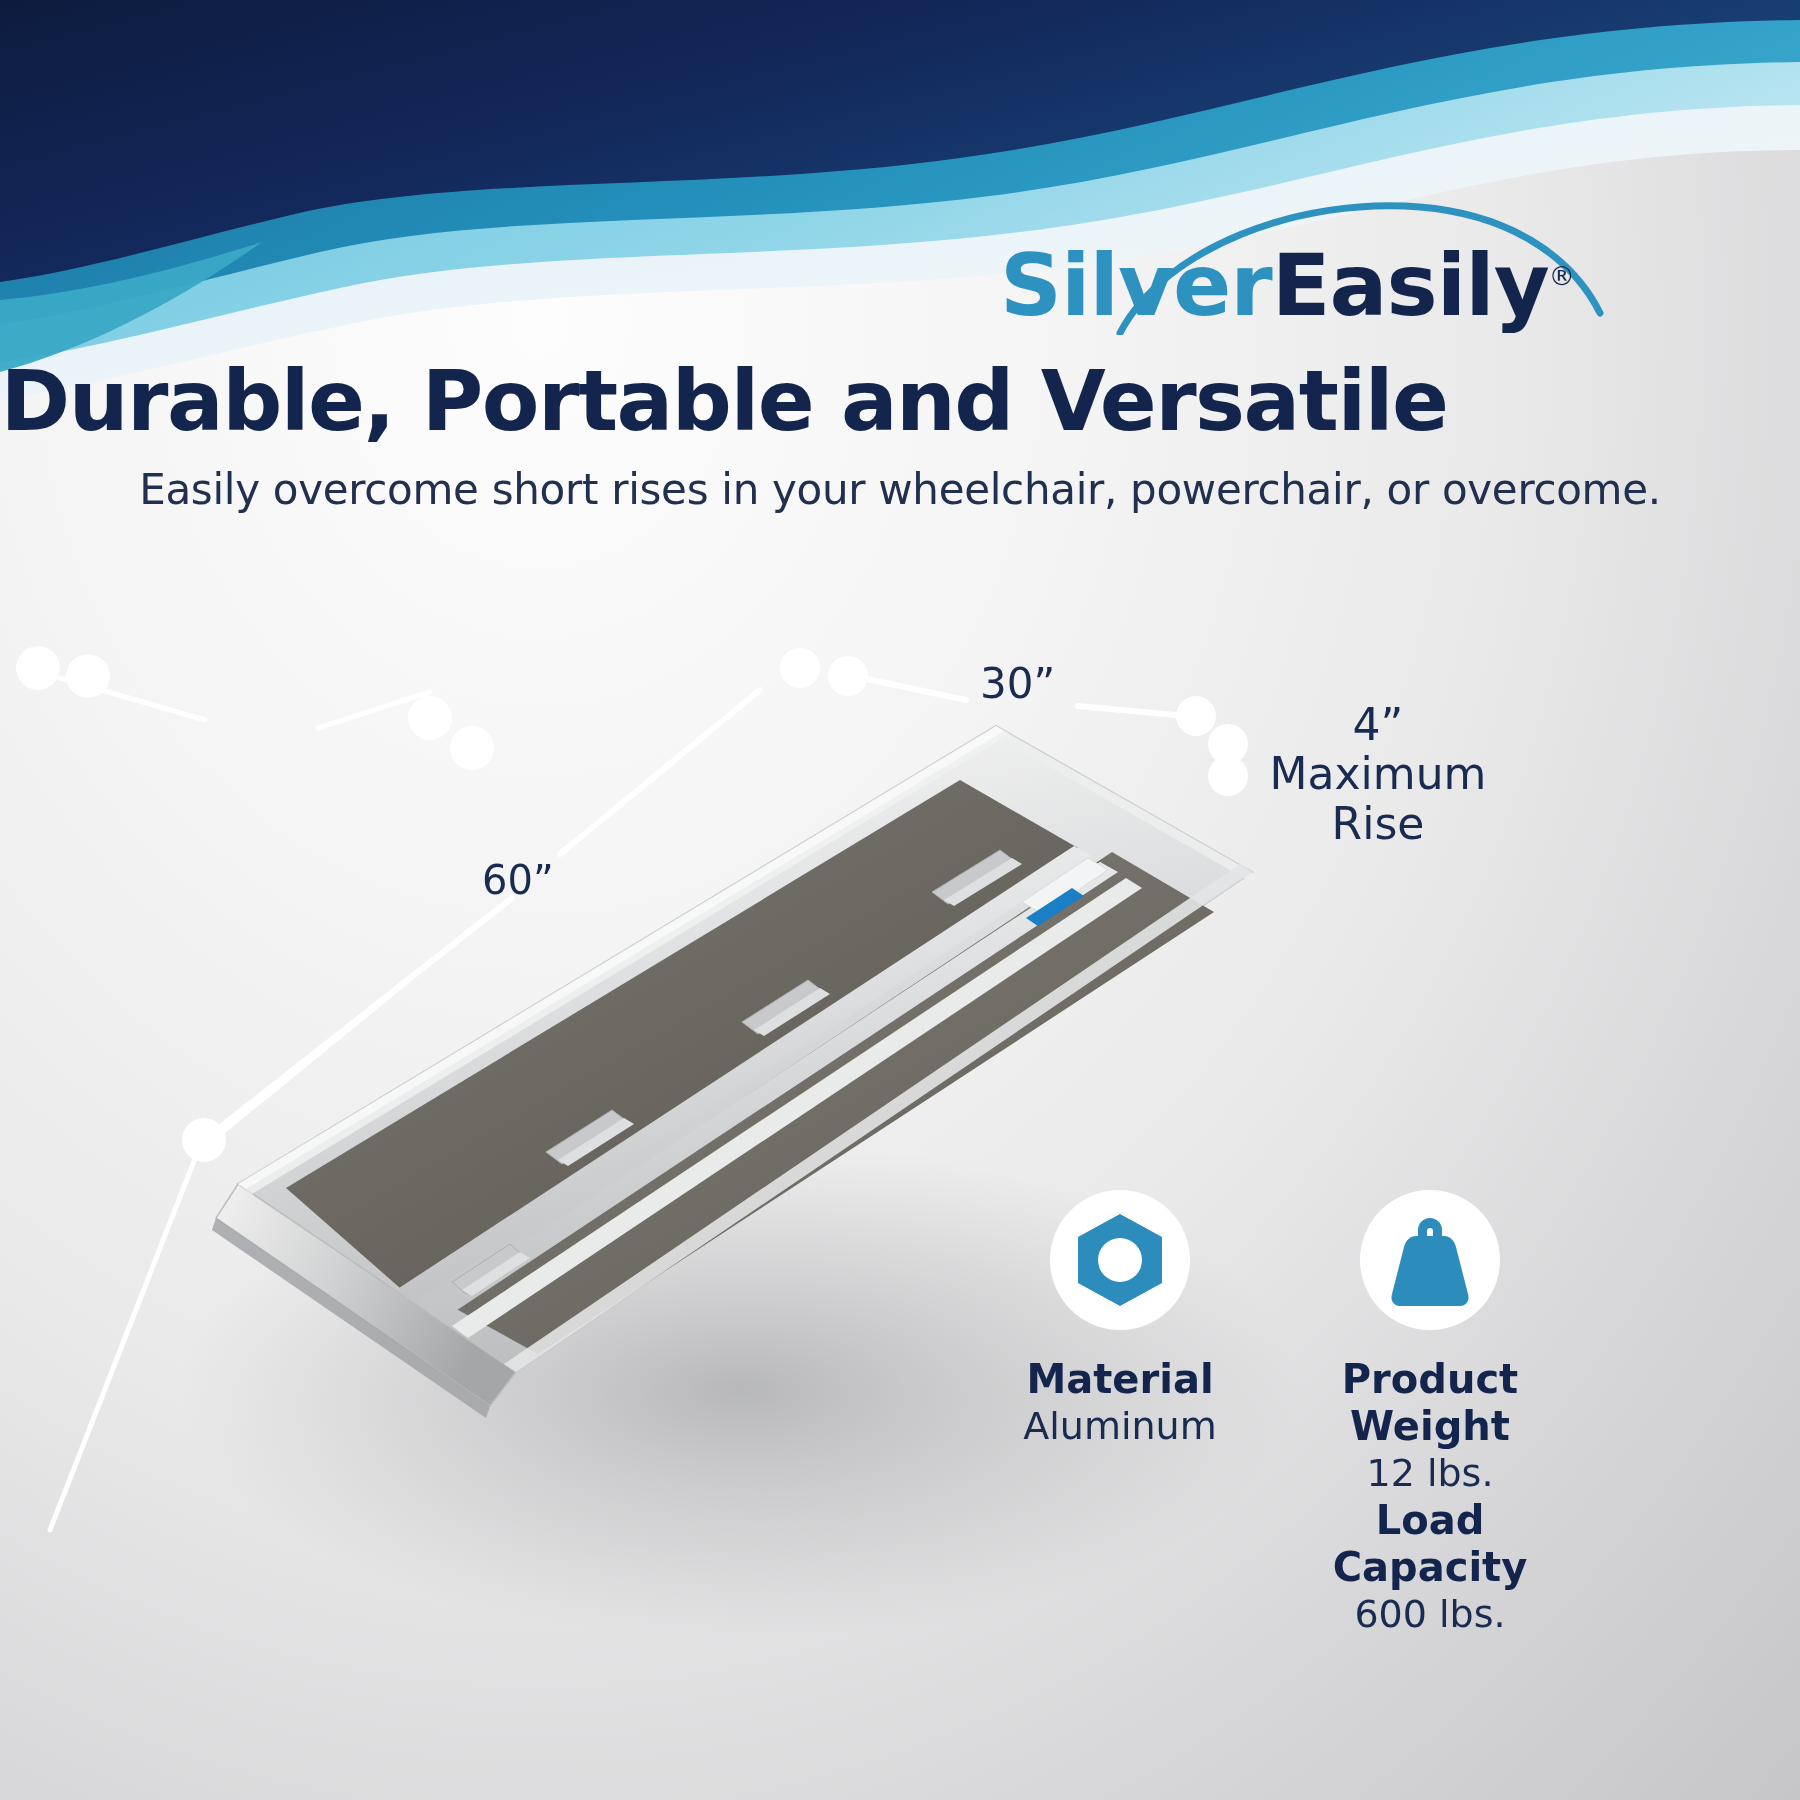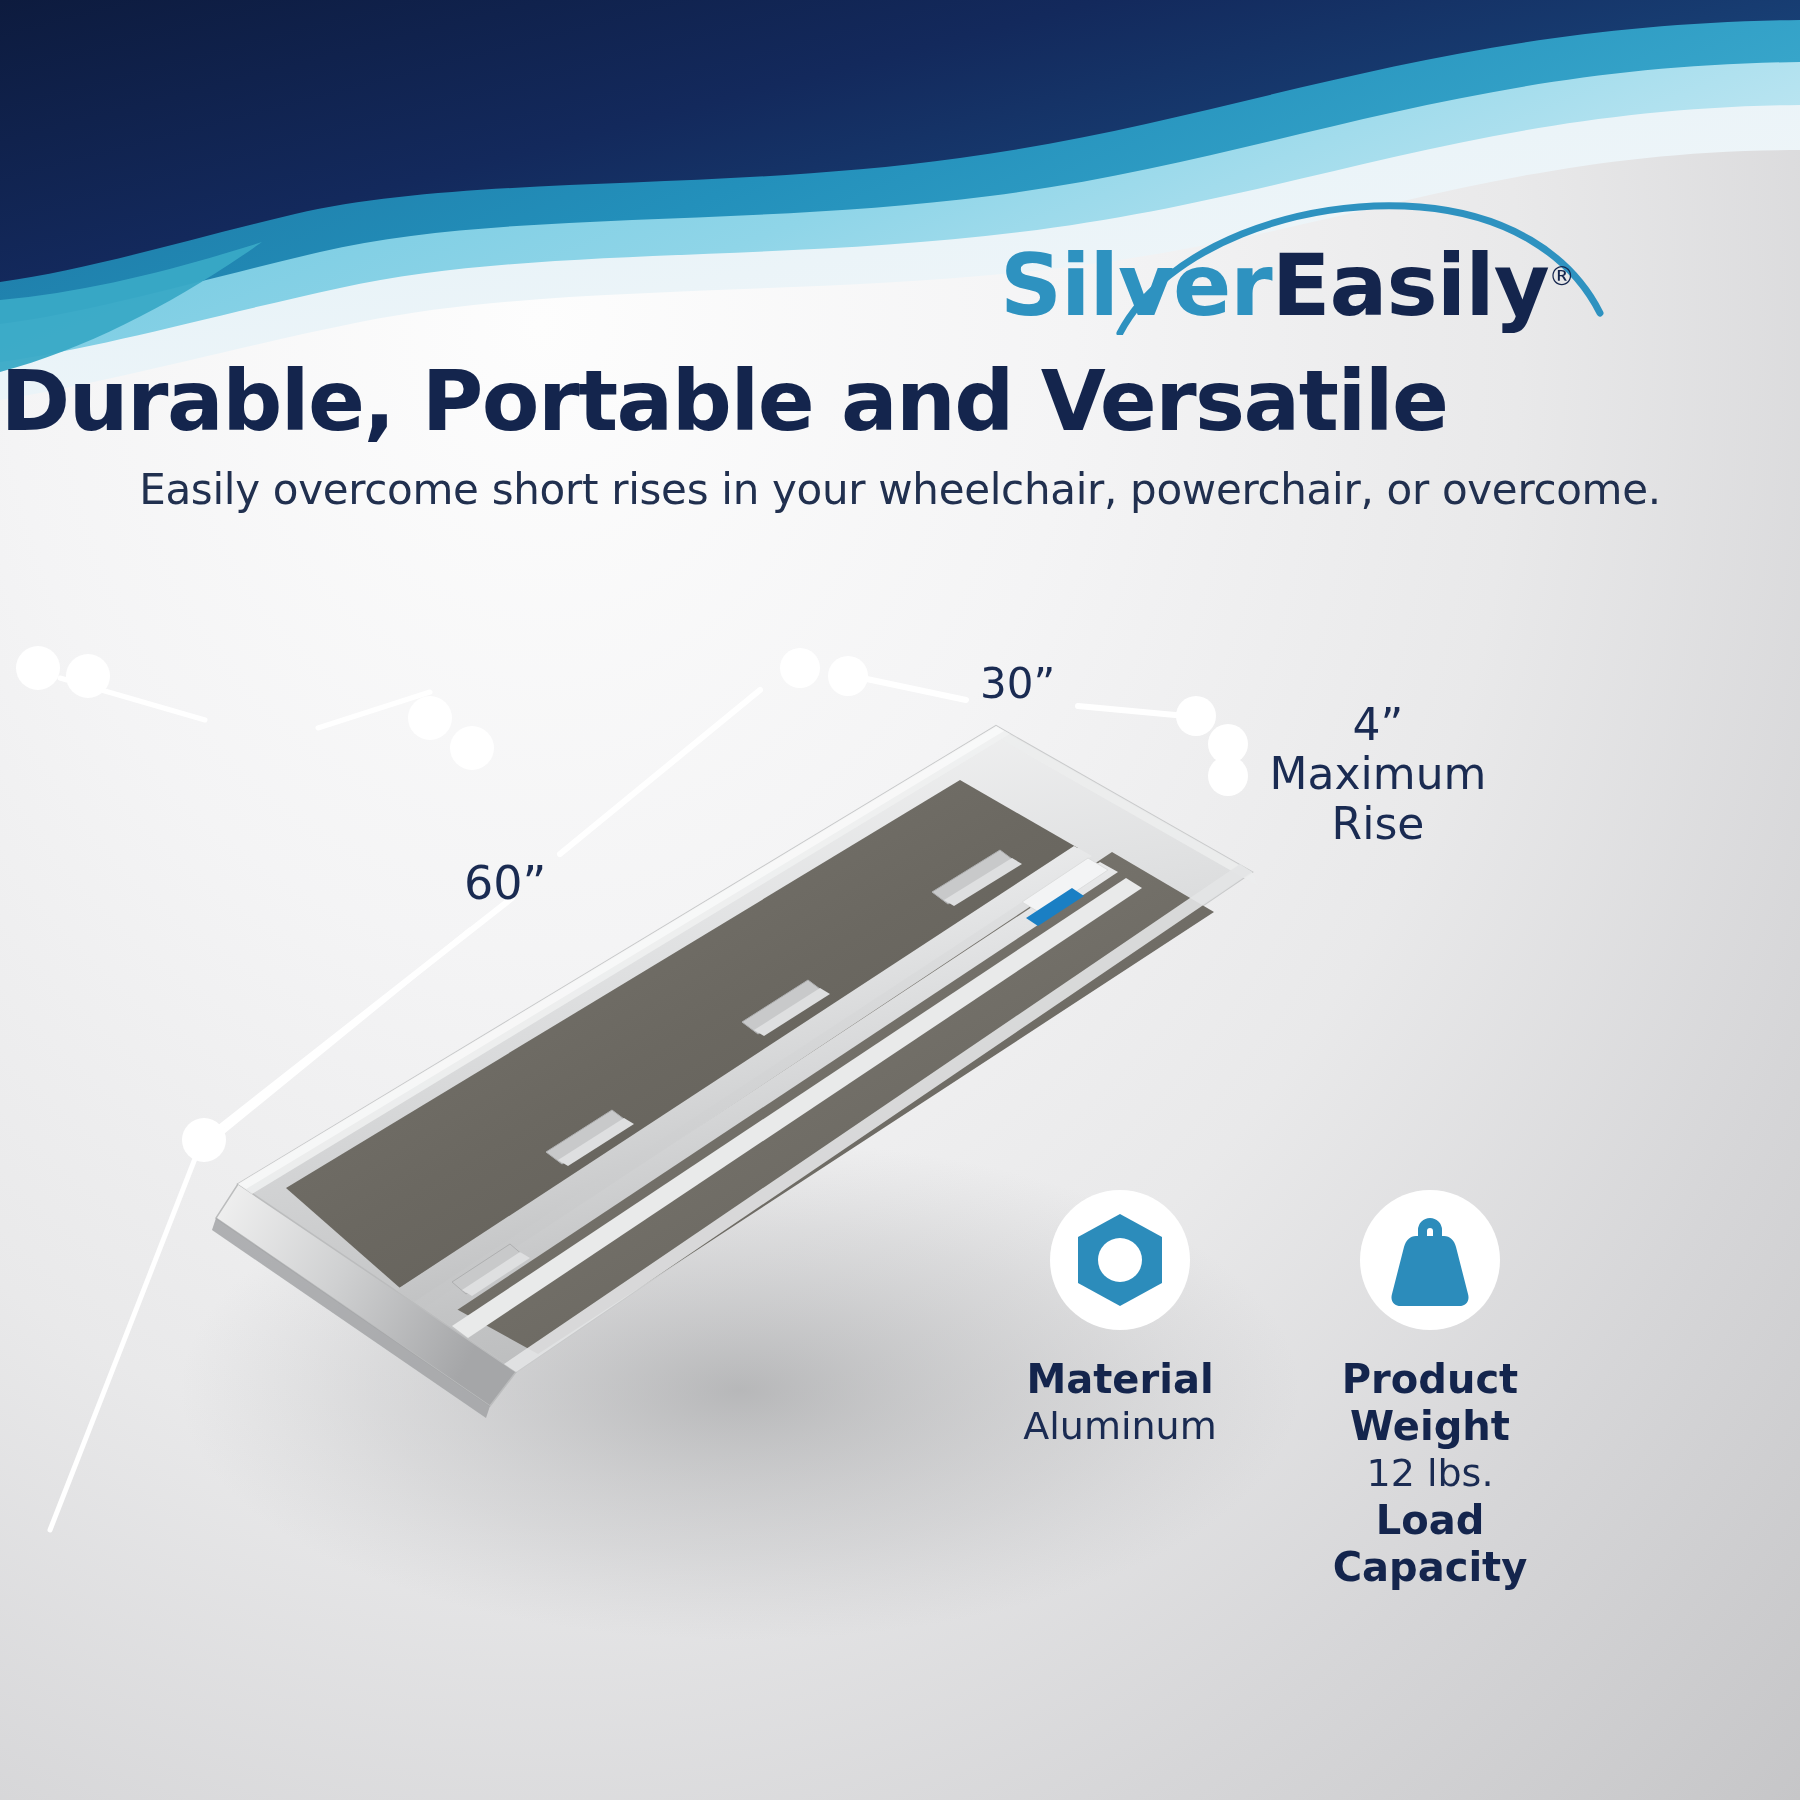--- a/index.html
+++ b/index.html
@@ -41,21 +41,21 @@
 
   
   #stage { position:absolute; left:0; top:600px; width:1800px; height:1200px; }
 
   
   .callout {
     position:absolute; color:#1a2b52; font-weight:400;
     font-family:"DejaVu Sans", sans-serif; line-height:1.12;
   }
   .callout-30 { left:980px; top:660px; font-size:42px; }
-  .callout-60 { left:464px; top:858px; font-size:46px; }
+  .callout-60 { left:482px; top:858px; font-size:40px; }
   .callout-rise { left:1258px; top:700px; font-size:44px; text-align:center; width:240px; }
 
   
   .spec-row { position:absolute; left:980px; top:1190px; width:620px; height:400px; }
   .spec { position:absolute; top:0; text-align:center; }
   .spec-material { left:20px; width:240px; }
   .spec-weight { left:300px; width:300px; }
   .spec-icon-circle {
     width:140px; height:140px; border-radius:50%; background:#ffffff;
     margin:0 auto 26px auto; position:relative;
@@ -279,15 +279,16 @@
         <path d="M58,40 a12,12 0 0 1 24,0 l0,8 l-9,0 l0,-7 a3,3 0 0 0 -6,0 l0,7 l-9,0 Z" fill="#2c8cbb"></path>
 
         <path d="M56,46 L84,46 C90,46 94,50 96,57 L108,104
                  C110,111 106,116 99,116 L41,116
                  C34,116 30,111 32,104 L44,57 C46,50 50,46 56,46 Z" fill="#2c8cbb"></path>
       </svg>
     </div>
     <div class="spec-title">Product Weight</div>
     <div class="spec-value">12 lbs.</div>
     <div class="spec-title">Load Capacity</div>
+    <div class="spec-value">600 lbs.</div>
   </div>
 
 </div>
 
 </body></html>

